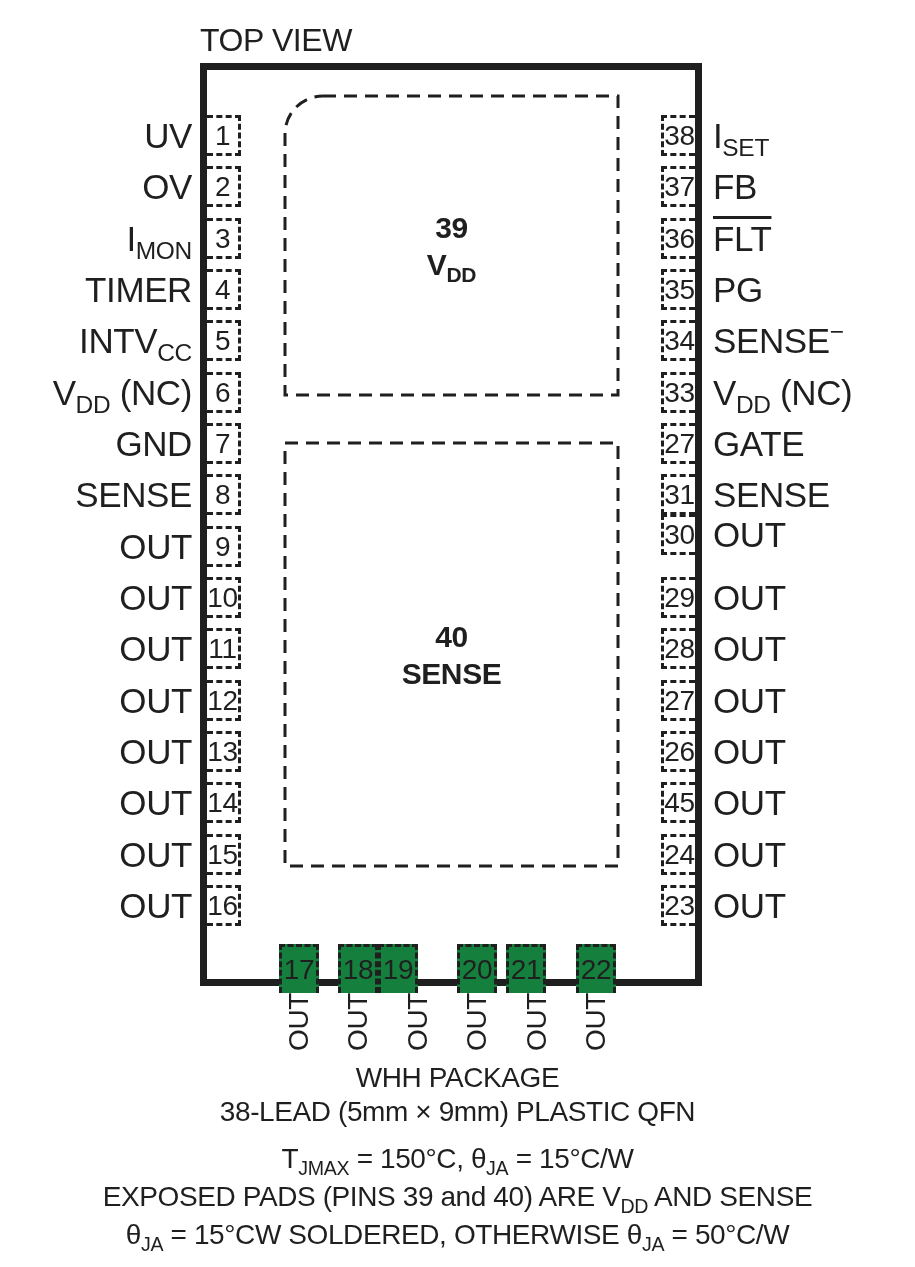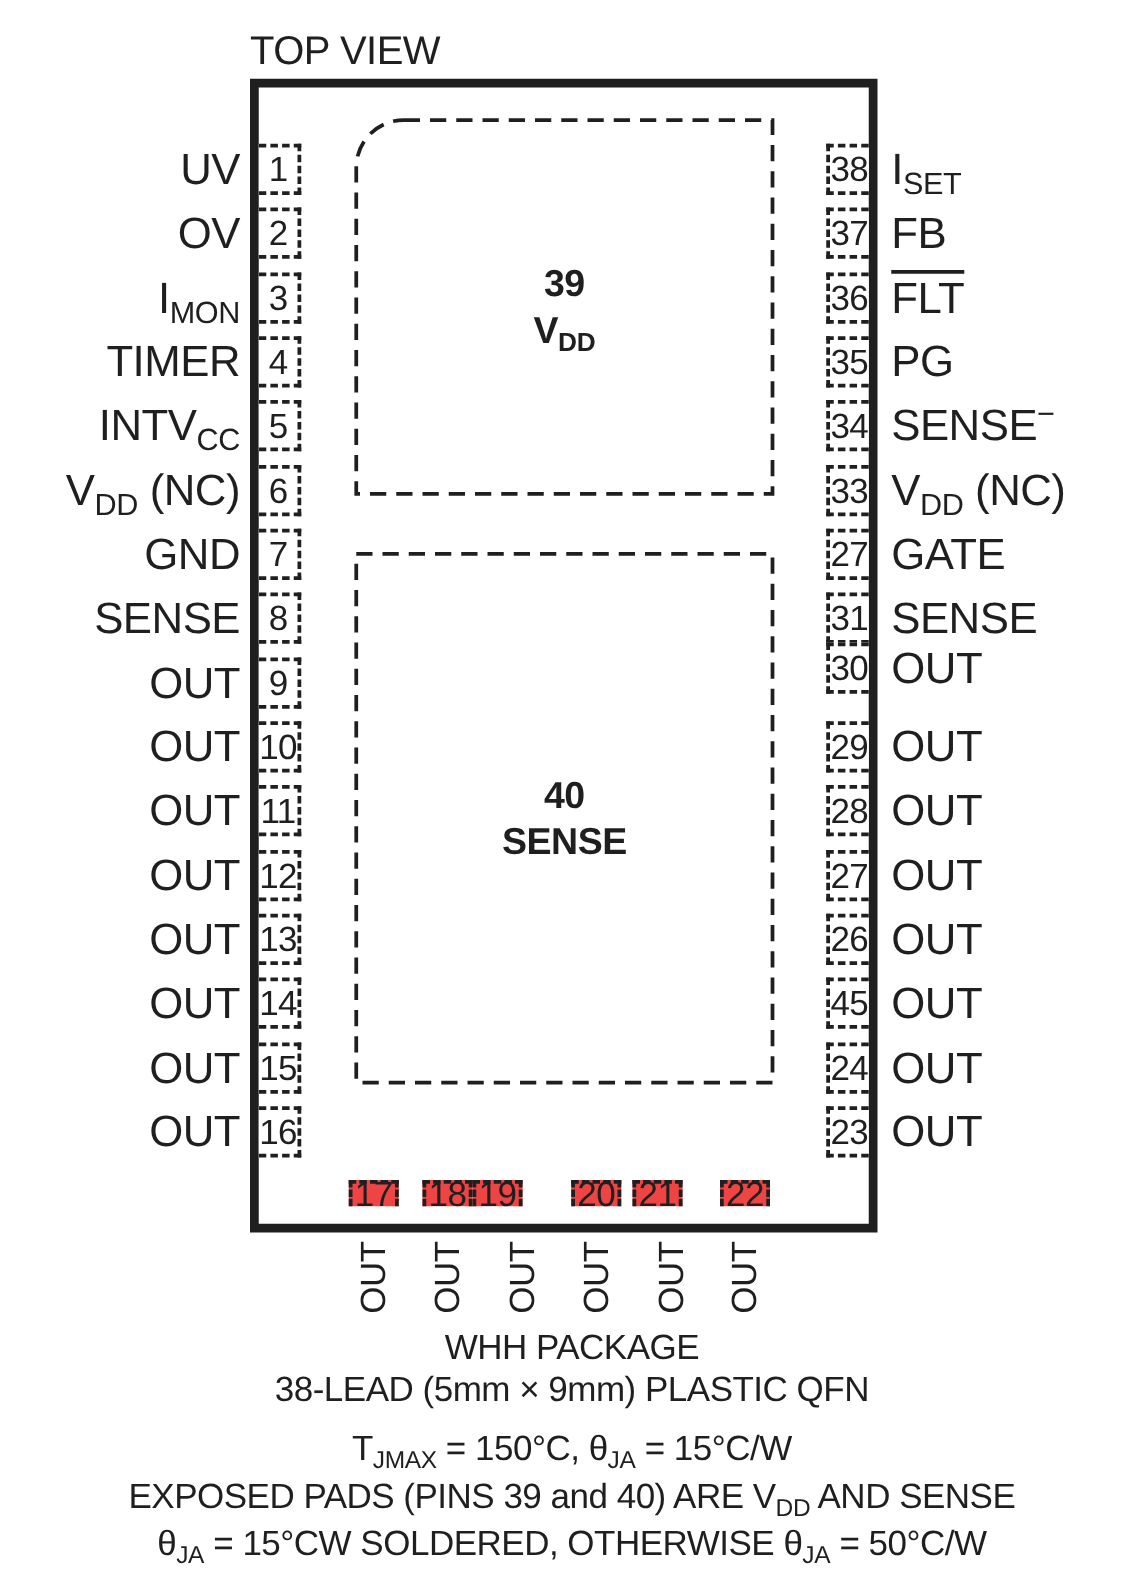--- a/index.html
+++ b/index.html
@@ -33,22 +33,22 @@
     box-sizing:border-box;width:34px;height:41px;flex:0 0 34px;
     border:3px dashed #1f1f1f;display:flex;align-items:center;justify-content:center;
     font-size:28px;background:#fff;
   }
   .lrow .pbox{border-left:none;}
   .rrow .pbox{border-right:none;}
   .plab{font-size:35px;white-space:nowrap;}
   .lrow .plab{margin-right:15px;}
   .rrow .plab{margin-left:18px;}
   .bbox{
-    position:absolute;top:944px;width:40px;height:21px;box-sizing:border-box;
-    border:3px dashed #1f1f1f;border-bottom:none;background:#ef4444;
+    position:absolute;top:944px;width:40px;height:49px;box-sizing:border-box;
+    border:3px dashed #1f1f1f;border-bottom:none;background:#15803d;
     display:flex;align-items:center;justify-content:center;font-size:28px;
   }
   .brot{
     position:absolute;top:990px;width:64px;height:64px;
     display:flex;align-items:center;justify-content:center;
     transform:rotate(-90deg);font-size:28px;
   }
   sub{font-size:70%;line-height:0;letter-spacing:-0.3px;}
   sup{font-size:70%;line-height:0;letter-spacing:-0.3px;}
   .ovl{text-decoration:overline;text-decoration-thickness:2.5px;}

